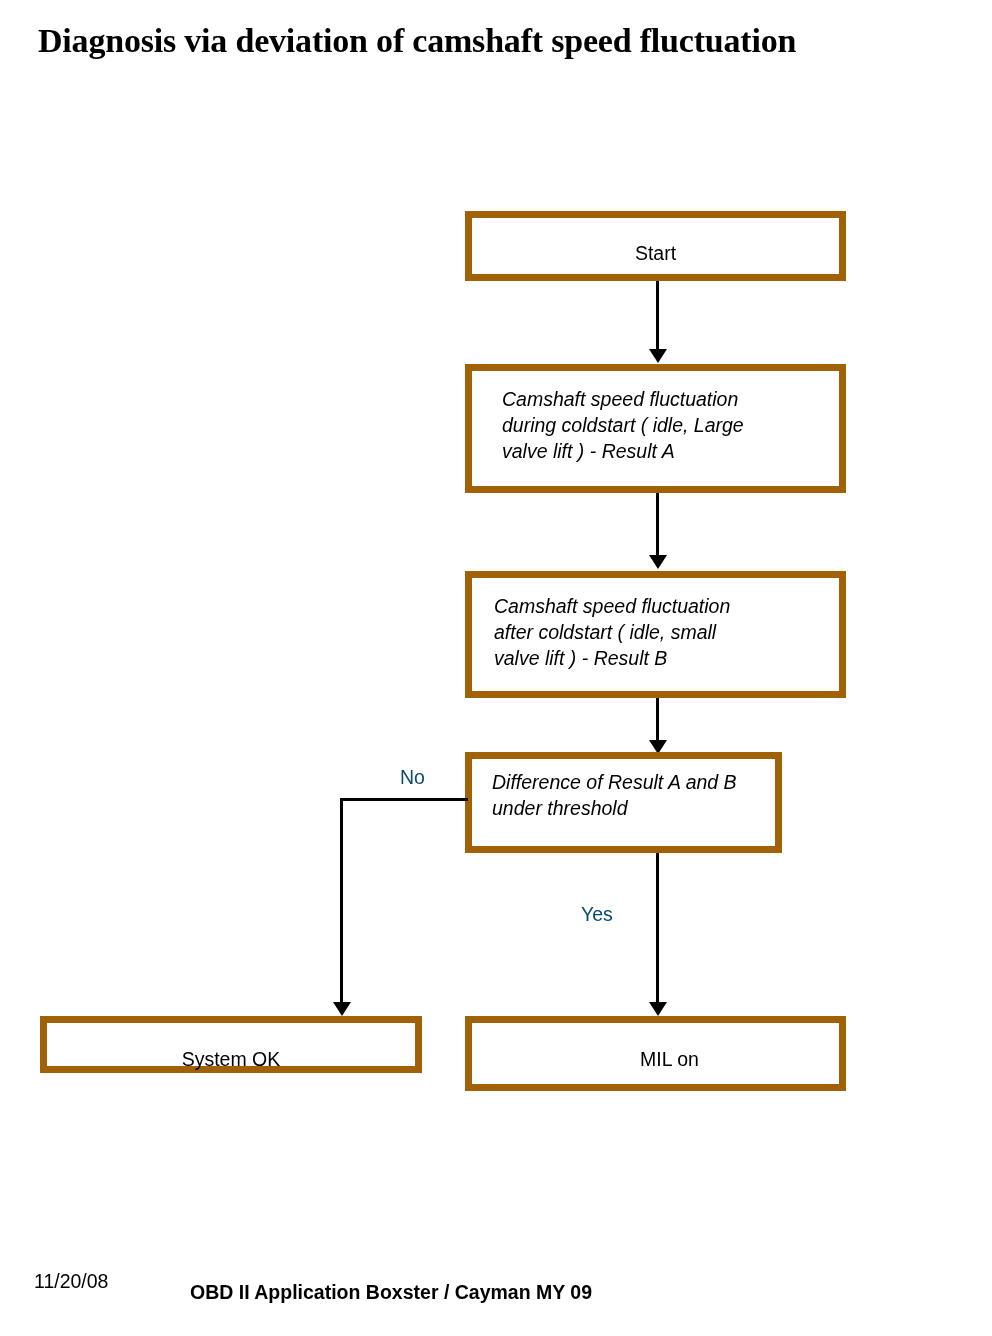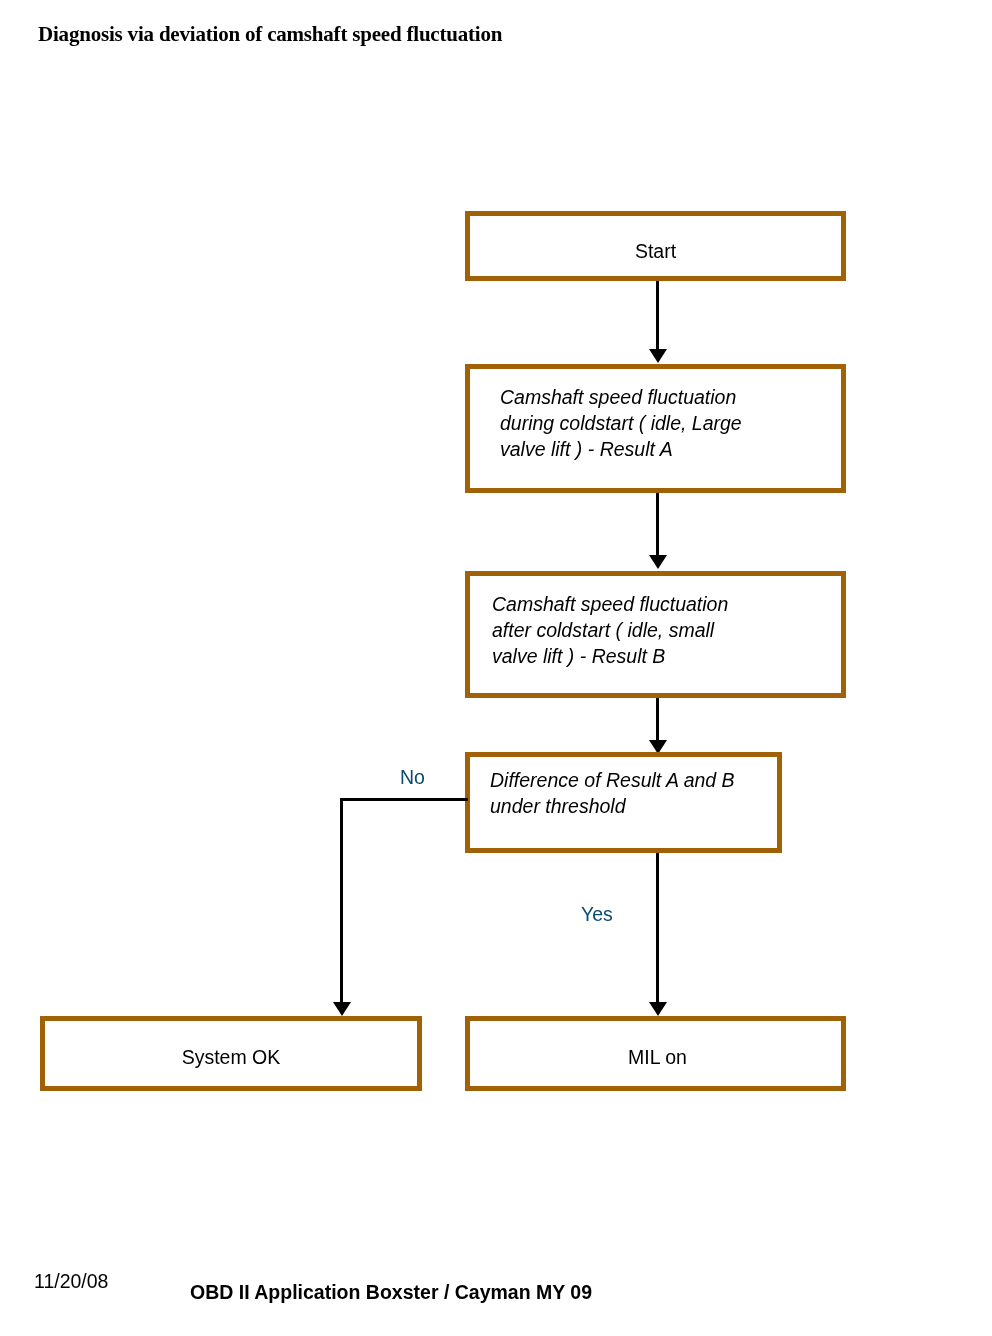--- a/index.html
+++ b/index.html
@@ -20,29 +20,29 @@
     left: 0; top: 0;
     width: 992px;
     height: 1336px;
   }
   .title {
     position: absolute;
     left: 38px;
     top: 22px;
     font-family: "Liberation Serif", serif;
     font-weight: bold;
-    font-size: 21px;
+    font-size: 34px;
     letter-spacing: -0.2px;
     white-space: nowrap;
     color: #000;
   }
   .node {
     position: absolute;
     box-sizing: border-box;
-    border: 5px solid #a16207;
+    border: 7px solid #a16207;
     background: #ffffff;
   }
   .node-text {
     position: absolute;
     font-size: 19.5px;
     line-height: 26px;
     color: #000;
     white-space: pre-line;
   }
   .node-text.center {
@@ -120,24 +120,24 @@
 
   <div class="edge-line hline" style="left:340px; top:798px; width:128px;"></div>
   <div class="edge-line vline" style="left:340px; top:798px; height:206px;"></div>
   <div class="arrowhead" style="left:333px; top:1002px;"></div>
   <div class="edge-label" style="left:400px; top:766px;">No</div>
 
   <div class="edge-line vline" style="left:656px; top:853px; height:151px;"></div>
   <div class="arrowhead" style="left:649px; top:1002px;"></div>
   <div class="edge-label" style="left:581px; top:903px;">Yes</div>
 
-  <div class="node" style="left:40px; top:1016px; width:382px; height:75px;">
+  <div class="node" style="left:40px; top:1016px; width:382px; height:57px;">
     <div class="node-text center" style="left:0; top:23px;">System OK</div>
   </div>
 
   <div class="node" style="left:465px; top:1016px; width:381px; height:75px;">
-    <div class="node-text center" style="left:2px; top:23px;">MIL on</div>
+    <div class="node-text center" style="left:14px; top:23px;">MIL on</div>
   </div>
 
   <div class="footer-item" style="left:34px; top:1262px;margin-top:8px;">11/20/08</div>
   <div class="footer-item" style="left:190px; top:1281px;font-weight:bold;">OBD II Application Boxster / Cayman MY 09</div>
 
 </div>
 
 </body></html>

